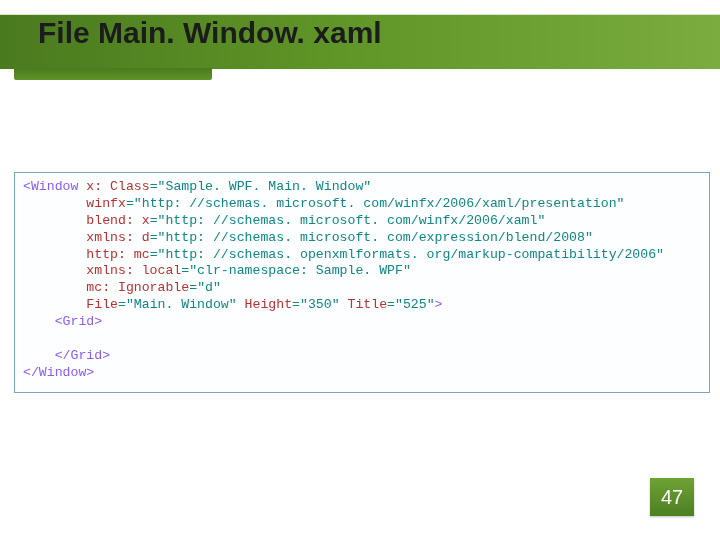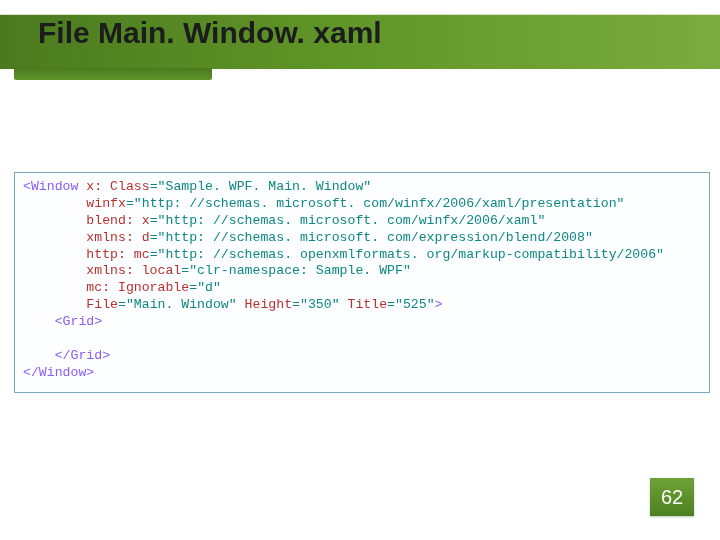--- a/index.html
+++ b/index.html
@@ -107,16 +107,16 @@
         <span class="c-red">xmlns: local</span><span class="c-teal">=</span><span class="c-teal">"clr-namespace: Sample. WPF"</span>
         <span class="c-red">mc: Ignorable</span><span class="c-teal">=</span><span class="c-teal">"d"</span>
         <span class="c-red">File</span><span class="c-teal">=</span><span class="c-teal">"Main. Window"</span> <span class="c-red">Height</span><span class="c-teal">=</span><span class="c-teal">"350"</span> <span class="c-red">Title</span><span class="c-teal">=</span><span class="c-teal">"525"</span><span class="c-blue">&gt;</span>
     <span class="c-blue">&lt;Grid&gt;</span>
 
     <span class="c-blue">&lt;/Grid&gt;</span>
 <span class="c-blue">&lt;/Window&gt;</span></pre>
   </div>
 
   <div class="pagenum">
-    <span>62</span>
+    <span>47</span>
   </div>
 
 </div>
 
 </body></html>

